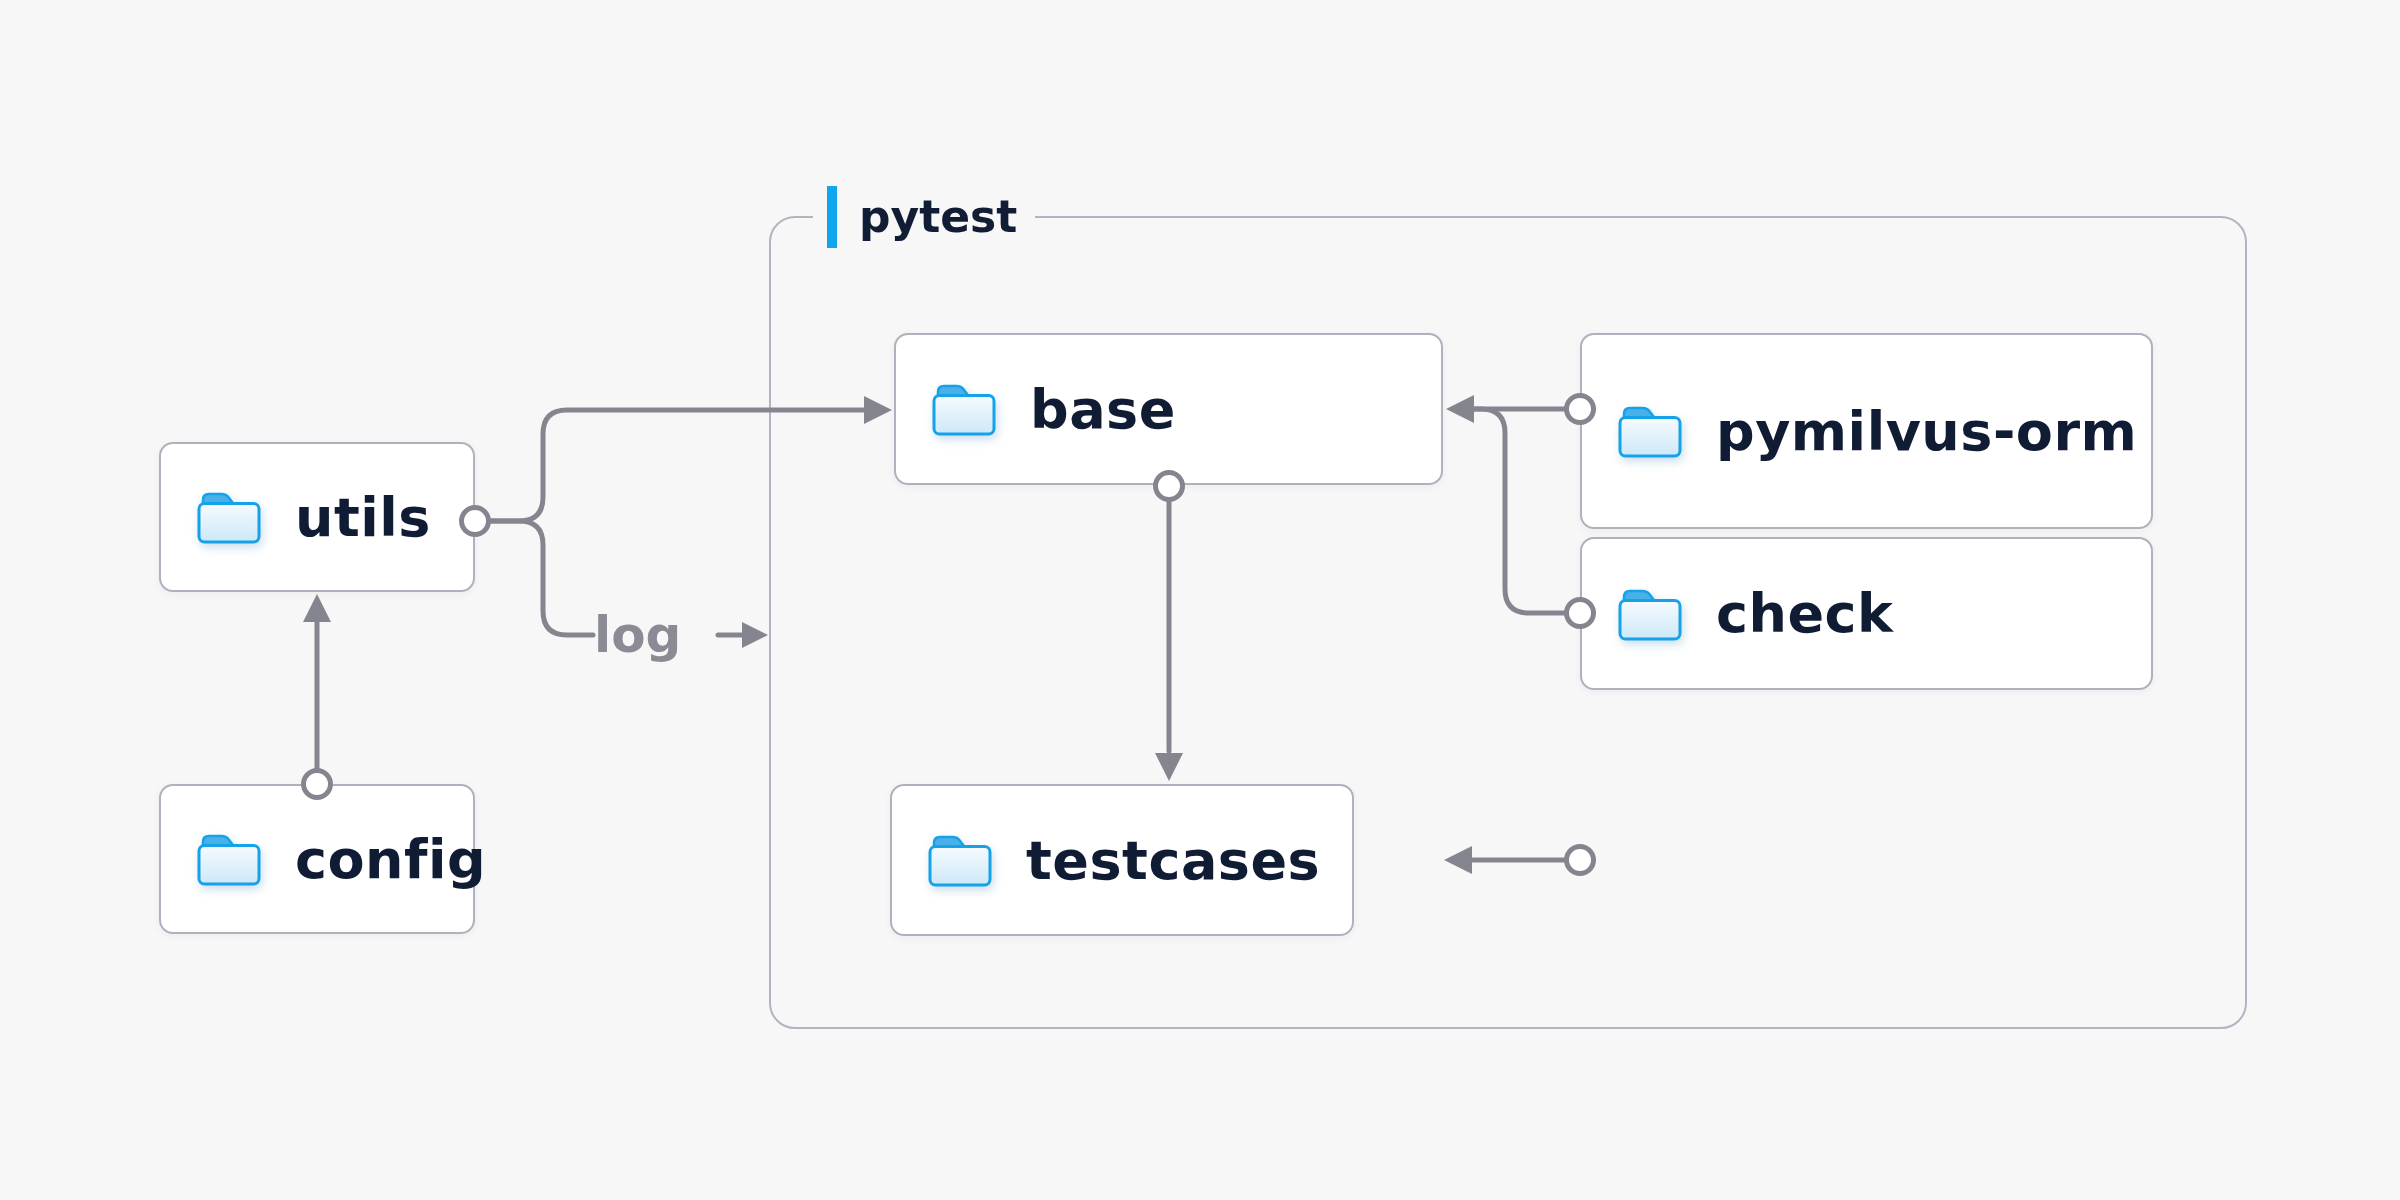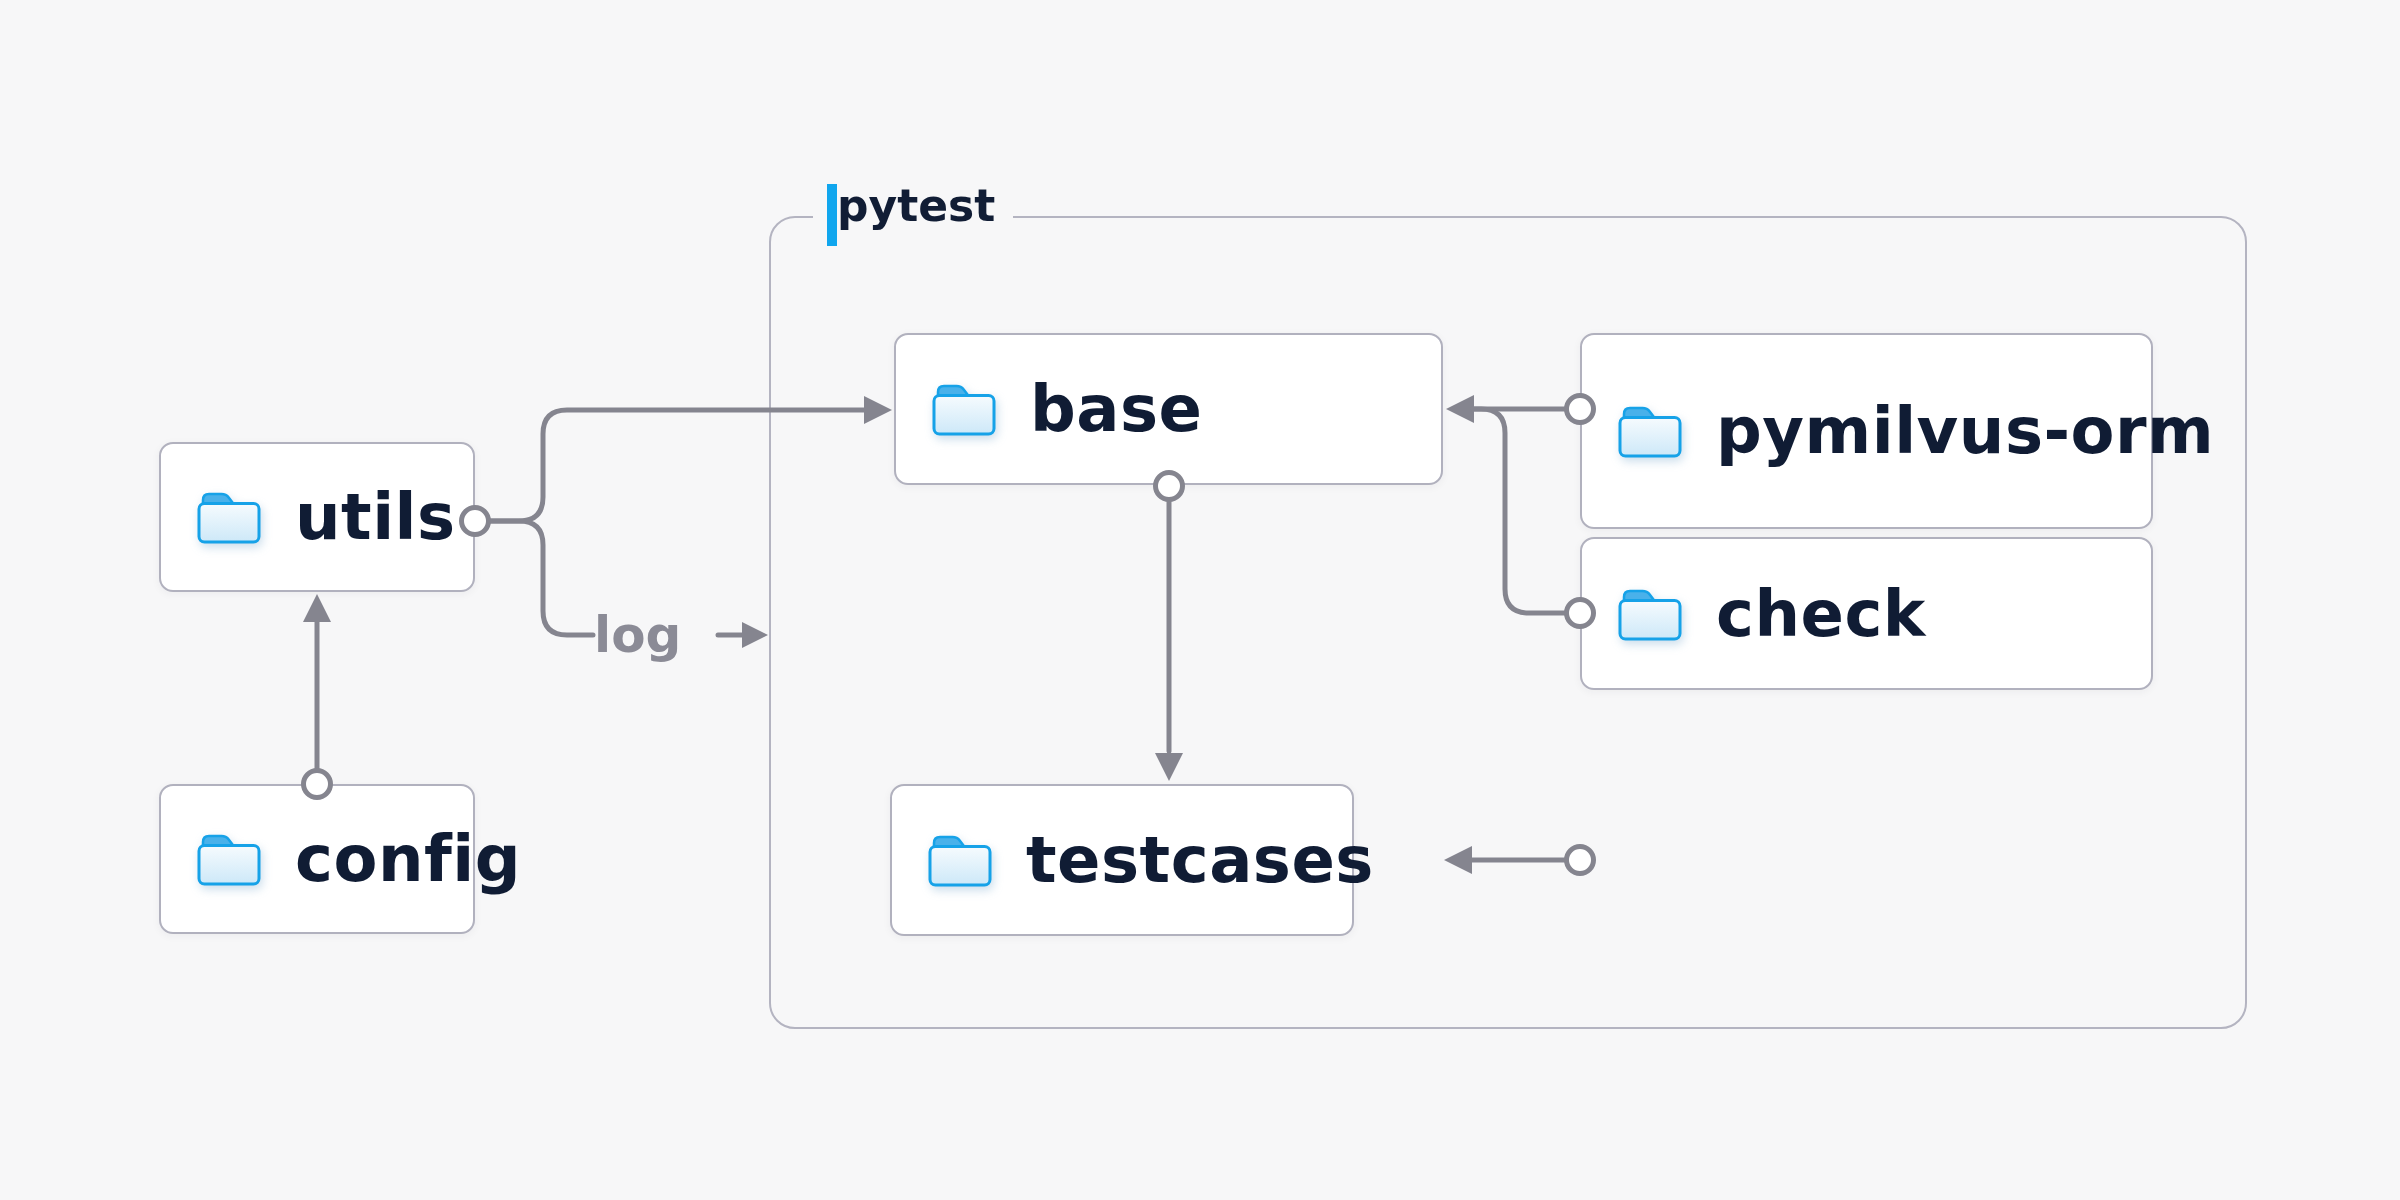--- a/index.html
+++ b/index.html
@@ -8,34 +8,34 @@
     background:#f7f7f8;
     font-family:"DejaVu Sans","Liberation Sans",sans-serif;
   }
   
   .frame{
     position:absolute;left:769px;top:216px;width:1478px;height:813px;
     border:2.5px solid #b4b4c1;border-radius:26px;box-sizing:border-box;
   }
   .frame-label{
     position:absolute;left:42px;top:-34px;height:66px;
-    display:flex;
+    display:flex;align-items:center;gap:22px;
     background:#f7f7f8;padding:0 18px 0 14px;
   }
   .frame-bar{width:10px;height:62px;background:#10a6ee;flex:none;}
   .frame-title{font-size:44px;font-weight:700;color:#111d35;line-height:1;white-space:nowrap;}
   
   .node{
     position:absolute;background:#ffffff;
     border:2.5px solid #b1b1be;border-radius:14px;box-sizing:border-box;
     display:flex;align-items:center;gap:34px;padding-left:36px;
     box-shadow:0 2px 8px rgba(30,30,60,.05);
   }
   .folder{width:64px;height:54px;flex:none;filter:drop-shadow(2px 4px 5px rgba(110,160,200,.35));}
-  .nlabel{font-size:64px;font-weight:700;color:#101c34;letter-spacing:.5px;white-space:nowrap;}
+  .nlabel{font-size:54px;font-weight:700;color:#101c34;letter-spacing:.5px;white-space:nowrap;}
   
   .edge-label{
     position:absolute;left:594px;top:600px;width:118px;height:70px;
     text-align:left;line-height:70px;
     font-size:50px;font-weight:700;color:#8b8b96;
   }
   
   svg.wires{position:absolute;left:0;top:0;pointer-events:none;}
   .wire{stroke:#85858f;stroke-width:5;fill:none;stroke-linecap:round;}
   .dot{fill:#ffffff;stroke:#85858f;stroke-width:5;}

